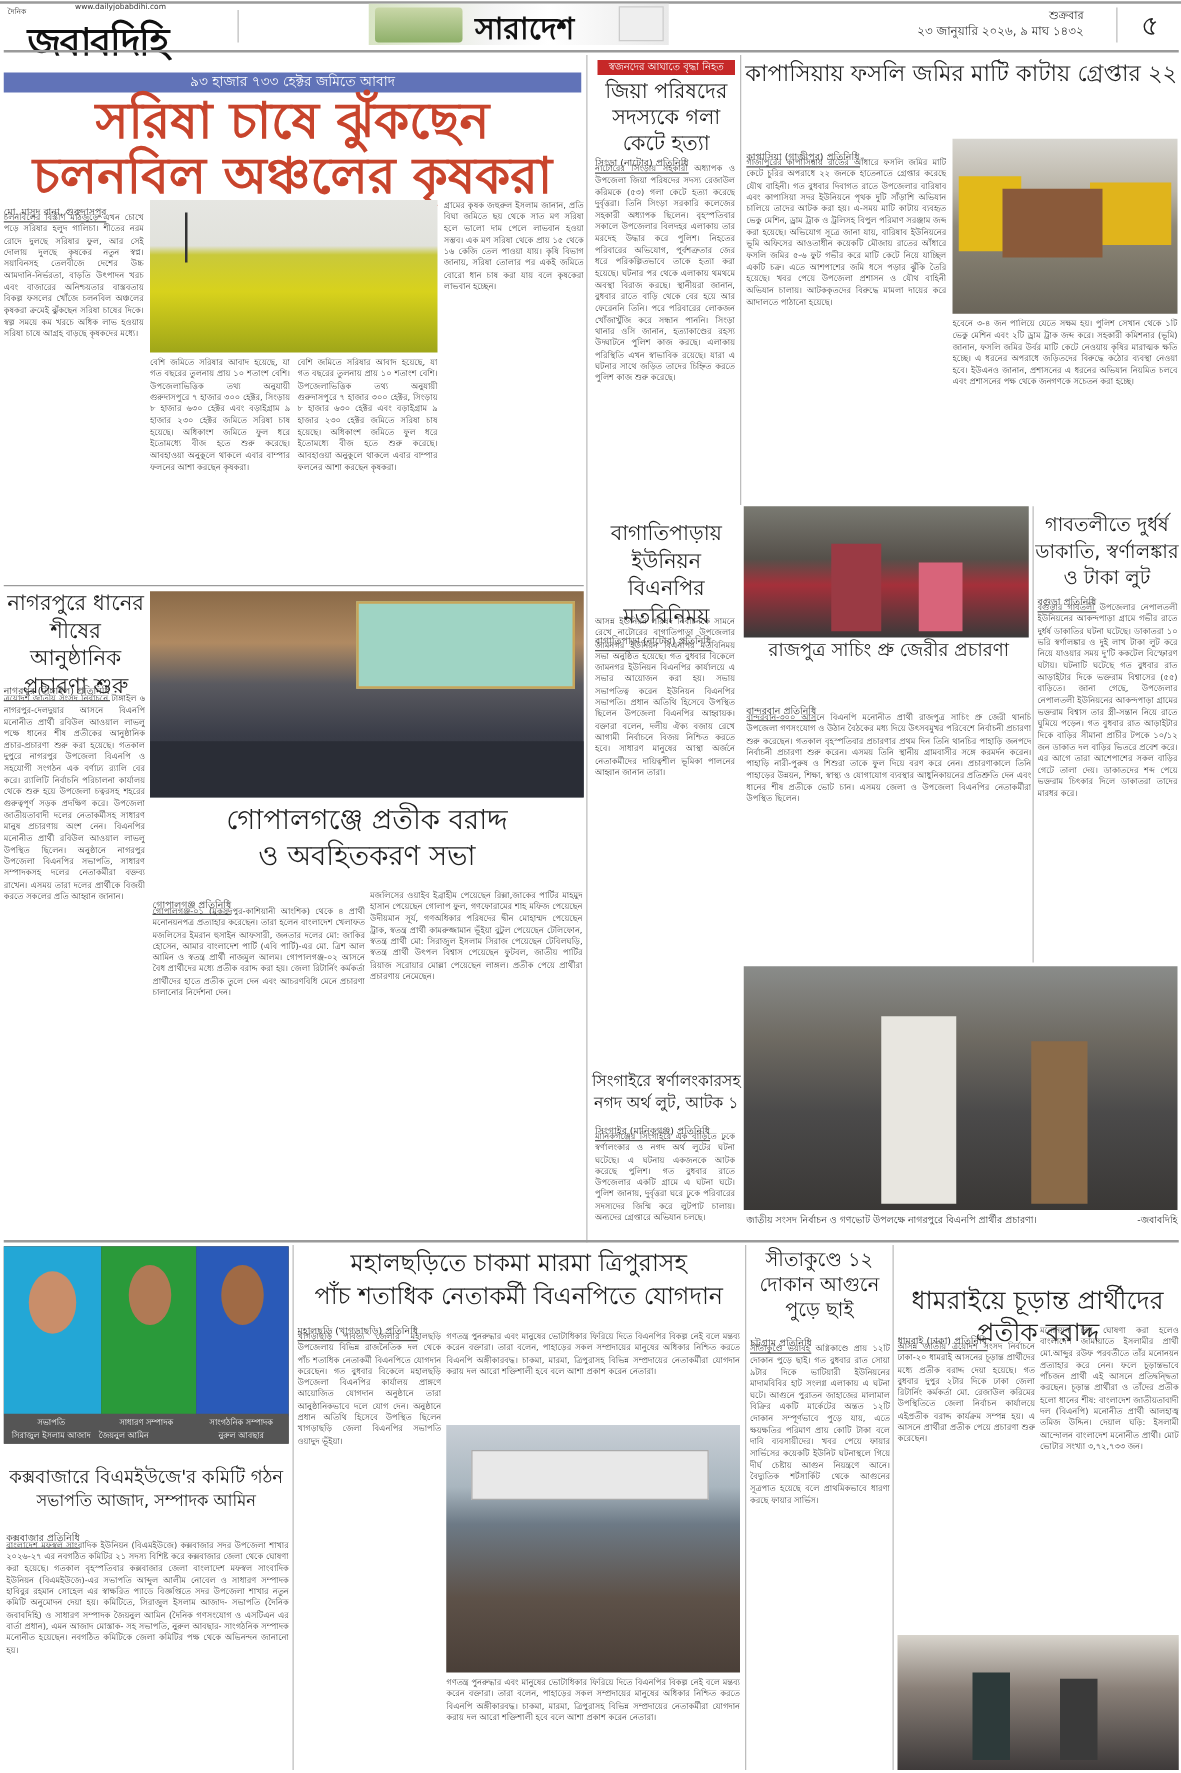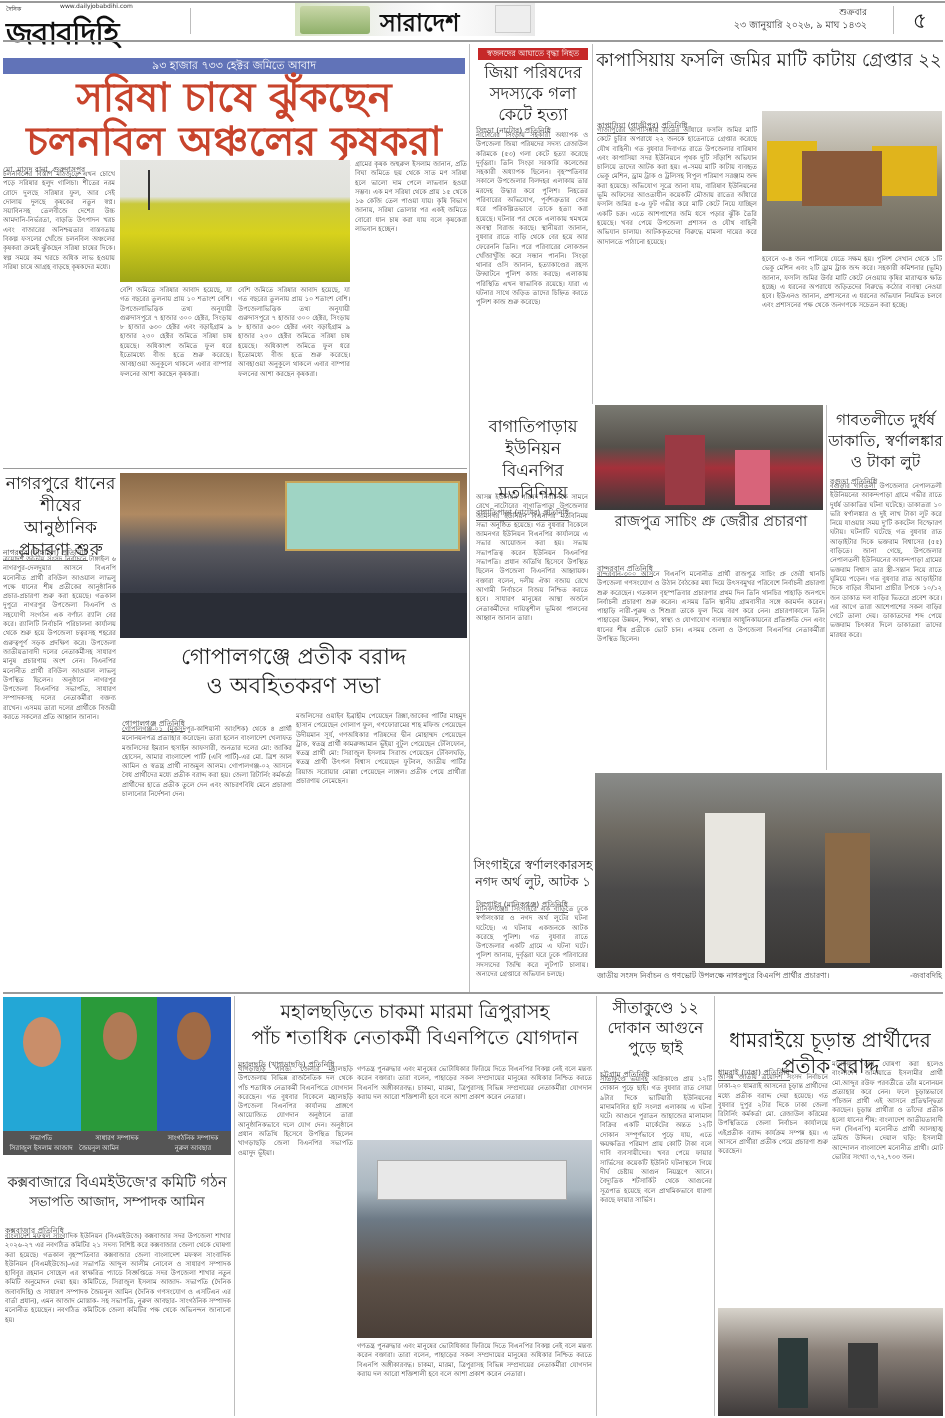--- a/index.html
+++ b/index.html
@@ -23,21 +23,21 @@
   .red-kicker { background: #c62828; color: #fff; font-size: 8px; text-align: center; line-height: 12px; }
   .caption { font-size: 7.5px; color: #333; }
   .person { position: absolute; top: 0; height: 136px; }
 </style>
 </head>
 <body>
 
 <div class="rule" style="left:0;top:1px;width:945px;height:2px;"></div>
 <div class="abs masthead-url">www.dailyjobabdihi.com</div>
 <div class="abs" style="left:6px;top:4px;font-size:6px;color:#333;">দৈনিক</div>
-<div class="abs masthead-logo" style="top:10px;">জবাবদিহি</div>
+<div class="abs masthead-logo" style="top:10px;margin-left:16px;">জবাবদিহি</div>
 <div class="vrule" style="left:190px;top:8px;height:26px;"></div>
 <div class="abs section-banner">
   <div style="position:absolute;left:5px;top:3px;width:70px;height:28px;background:linear-gradient(180deg,#c9d7a8,#8fb06a);border-radius:3px;"></div>
   <div style="position:absolute;left:200px;top:2px;width:36px;height:28px;background:#eee;border:1px solid #ccc;"></div>
 </div>
 <div class="abs section-title">সারাদেশ</div>
 <div class="abs day">শুক্রবার</div>
 <div class="abs date">২৩ জানুয়ারি ২০২৬, ৯ মাঘ ১৪৩২</div>
 <div class="vrule" style="left:893px;top:6px;height:28px;"></div>
 <div class="abs pageno">৫</div>

